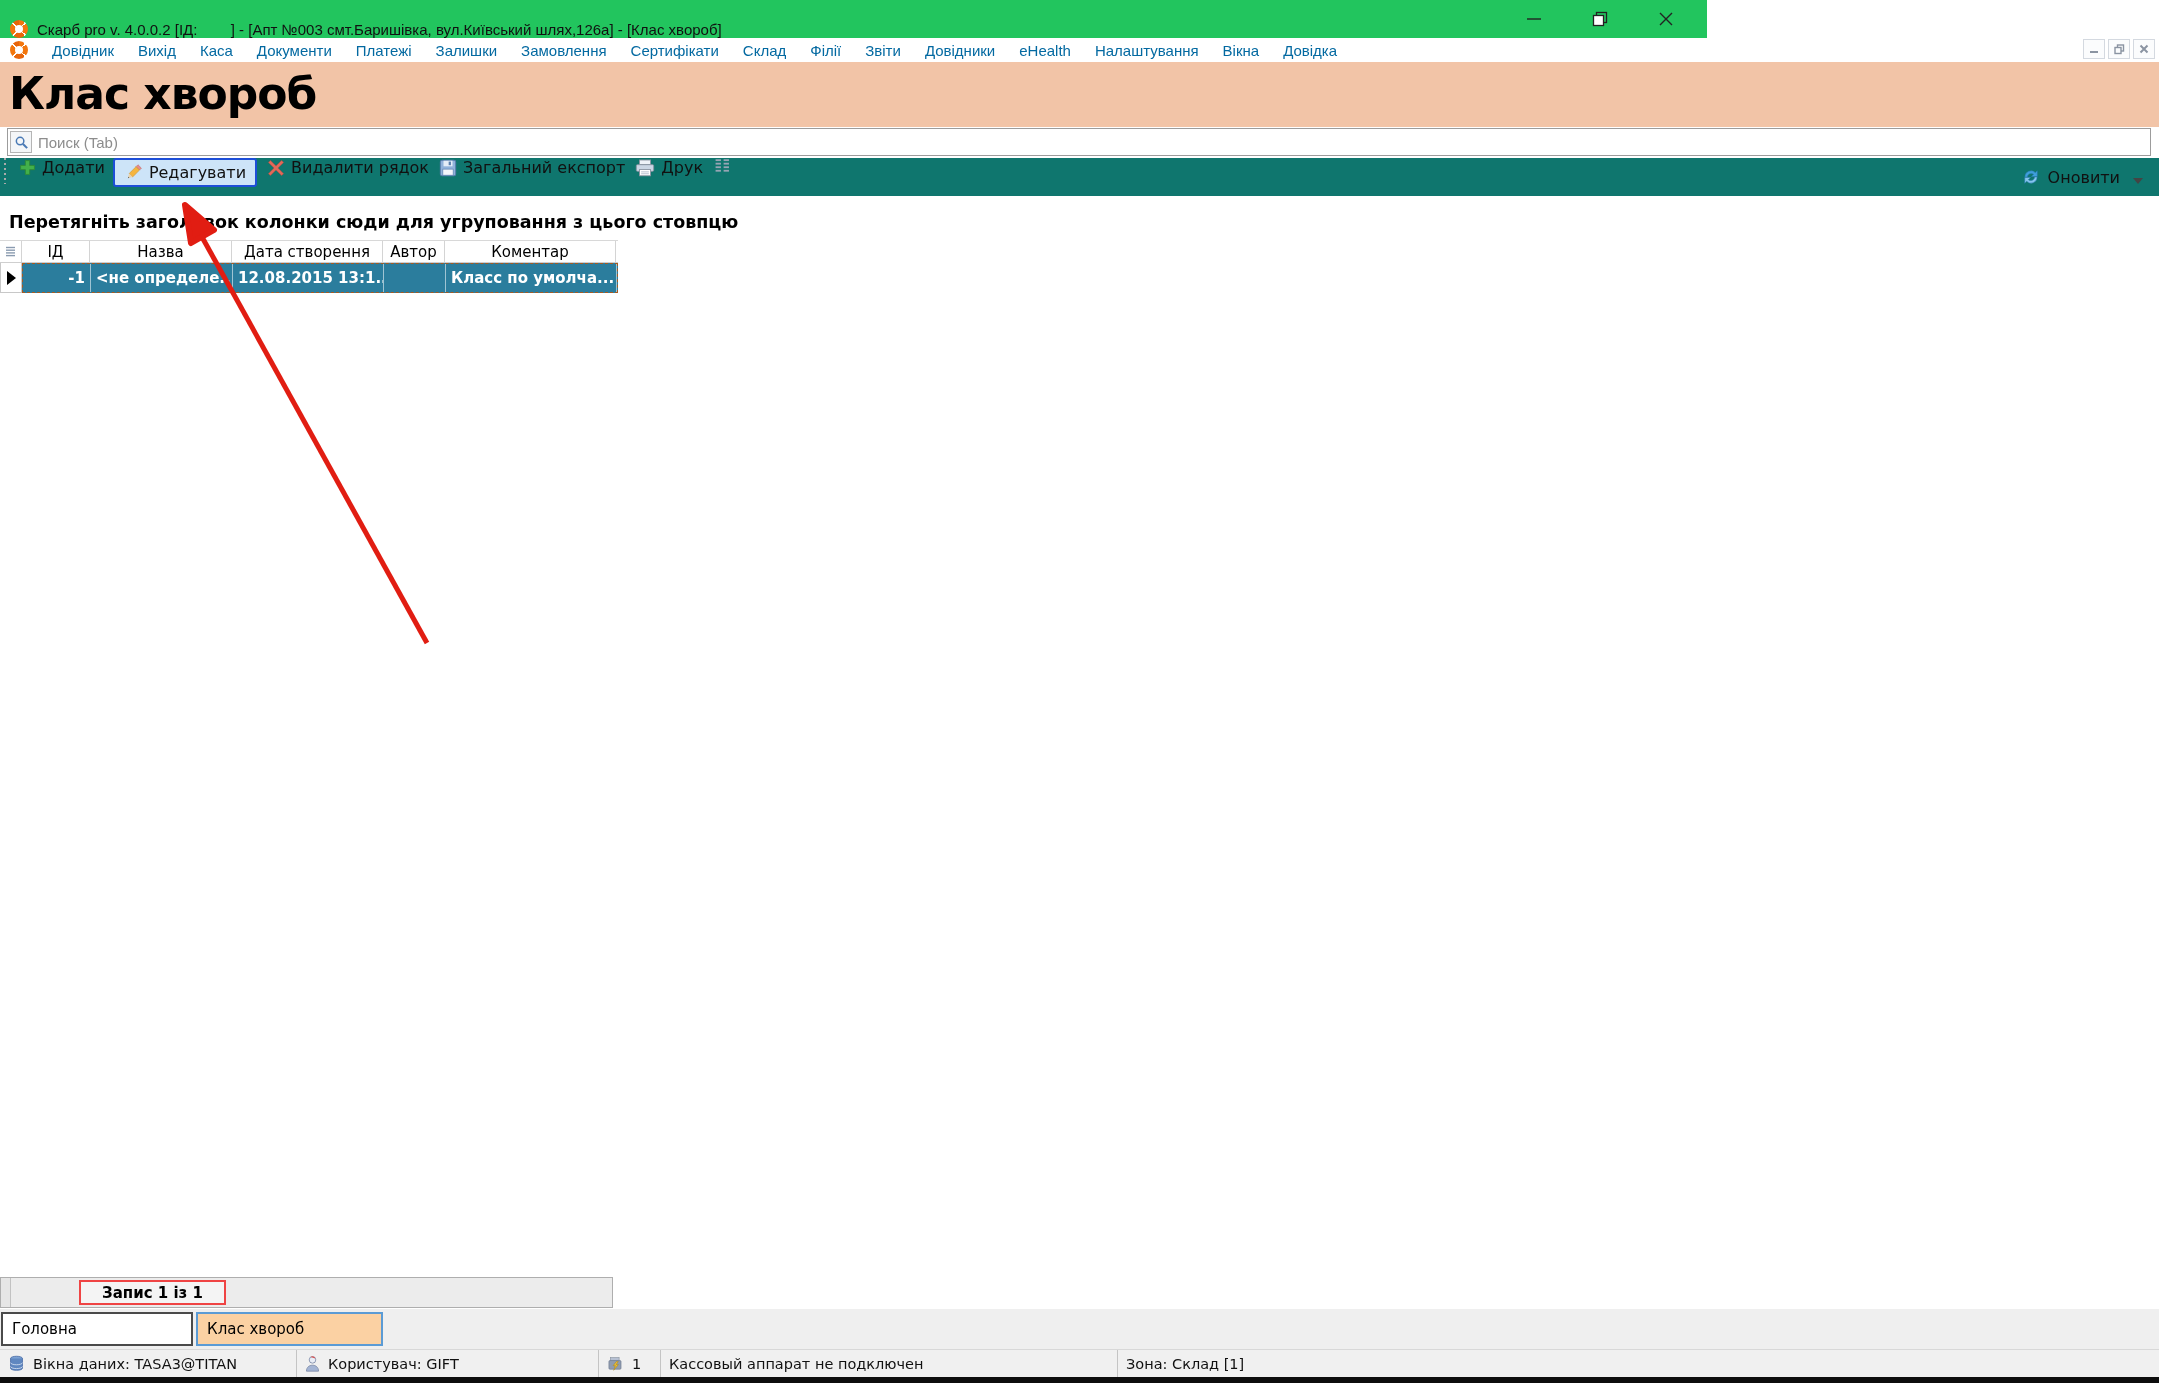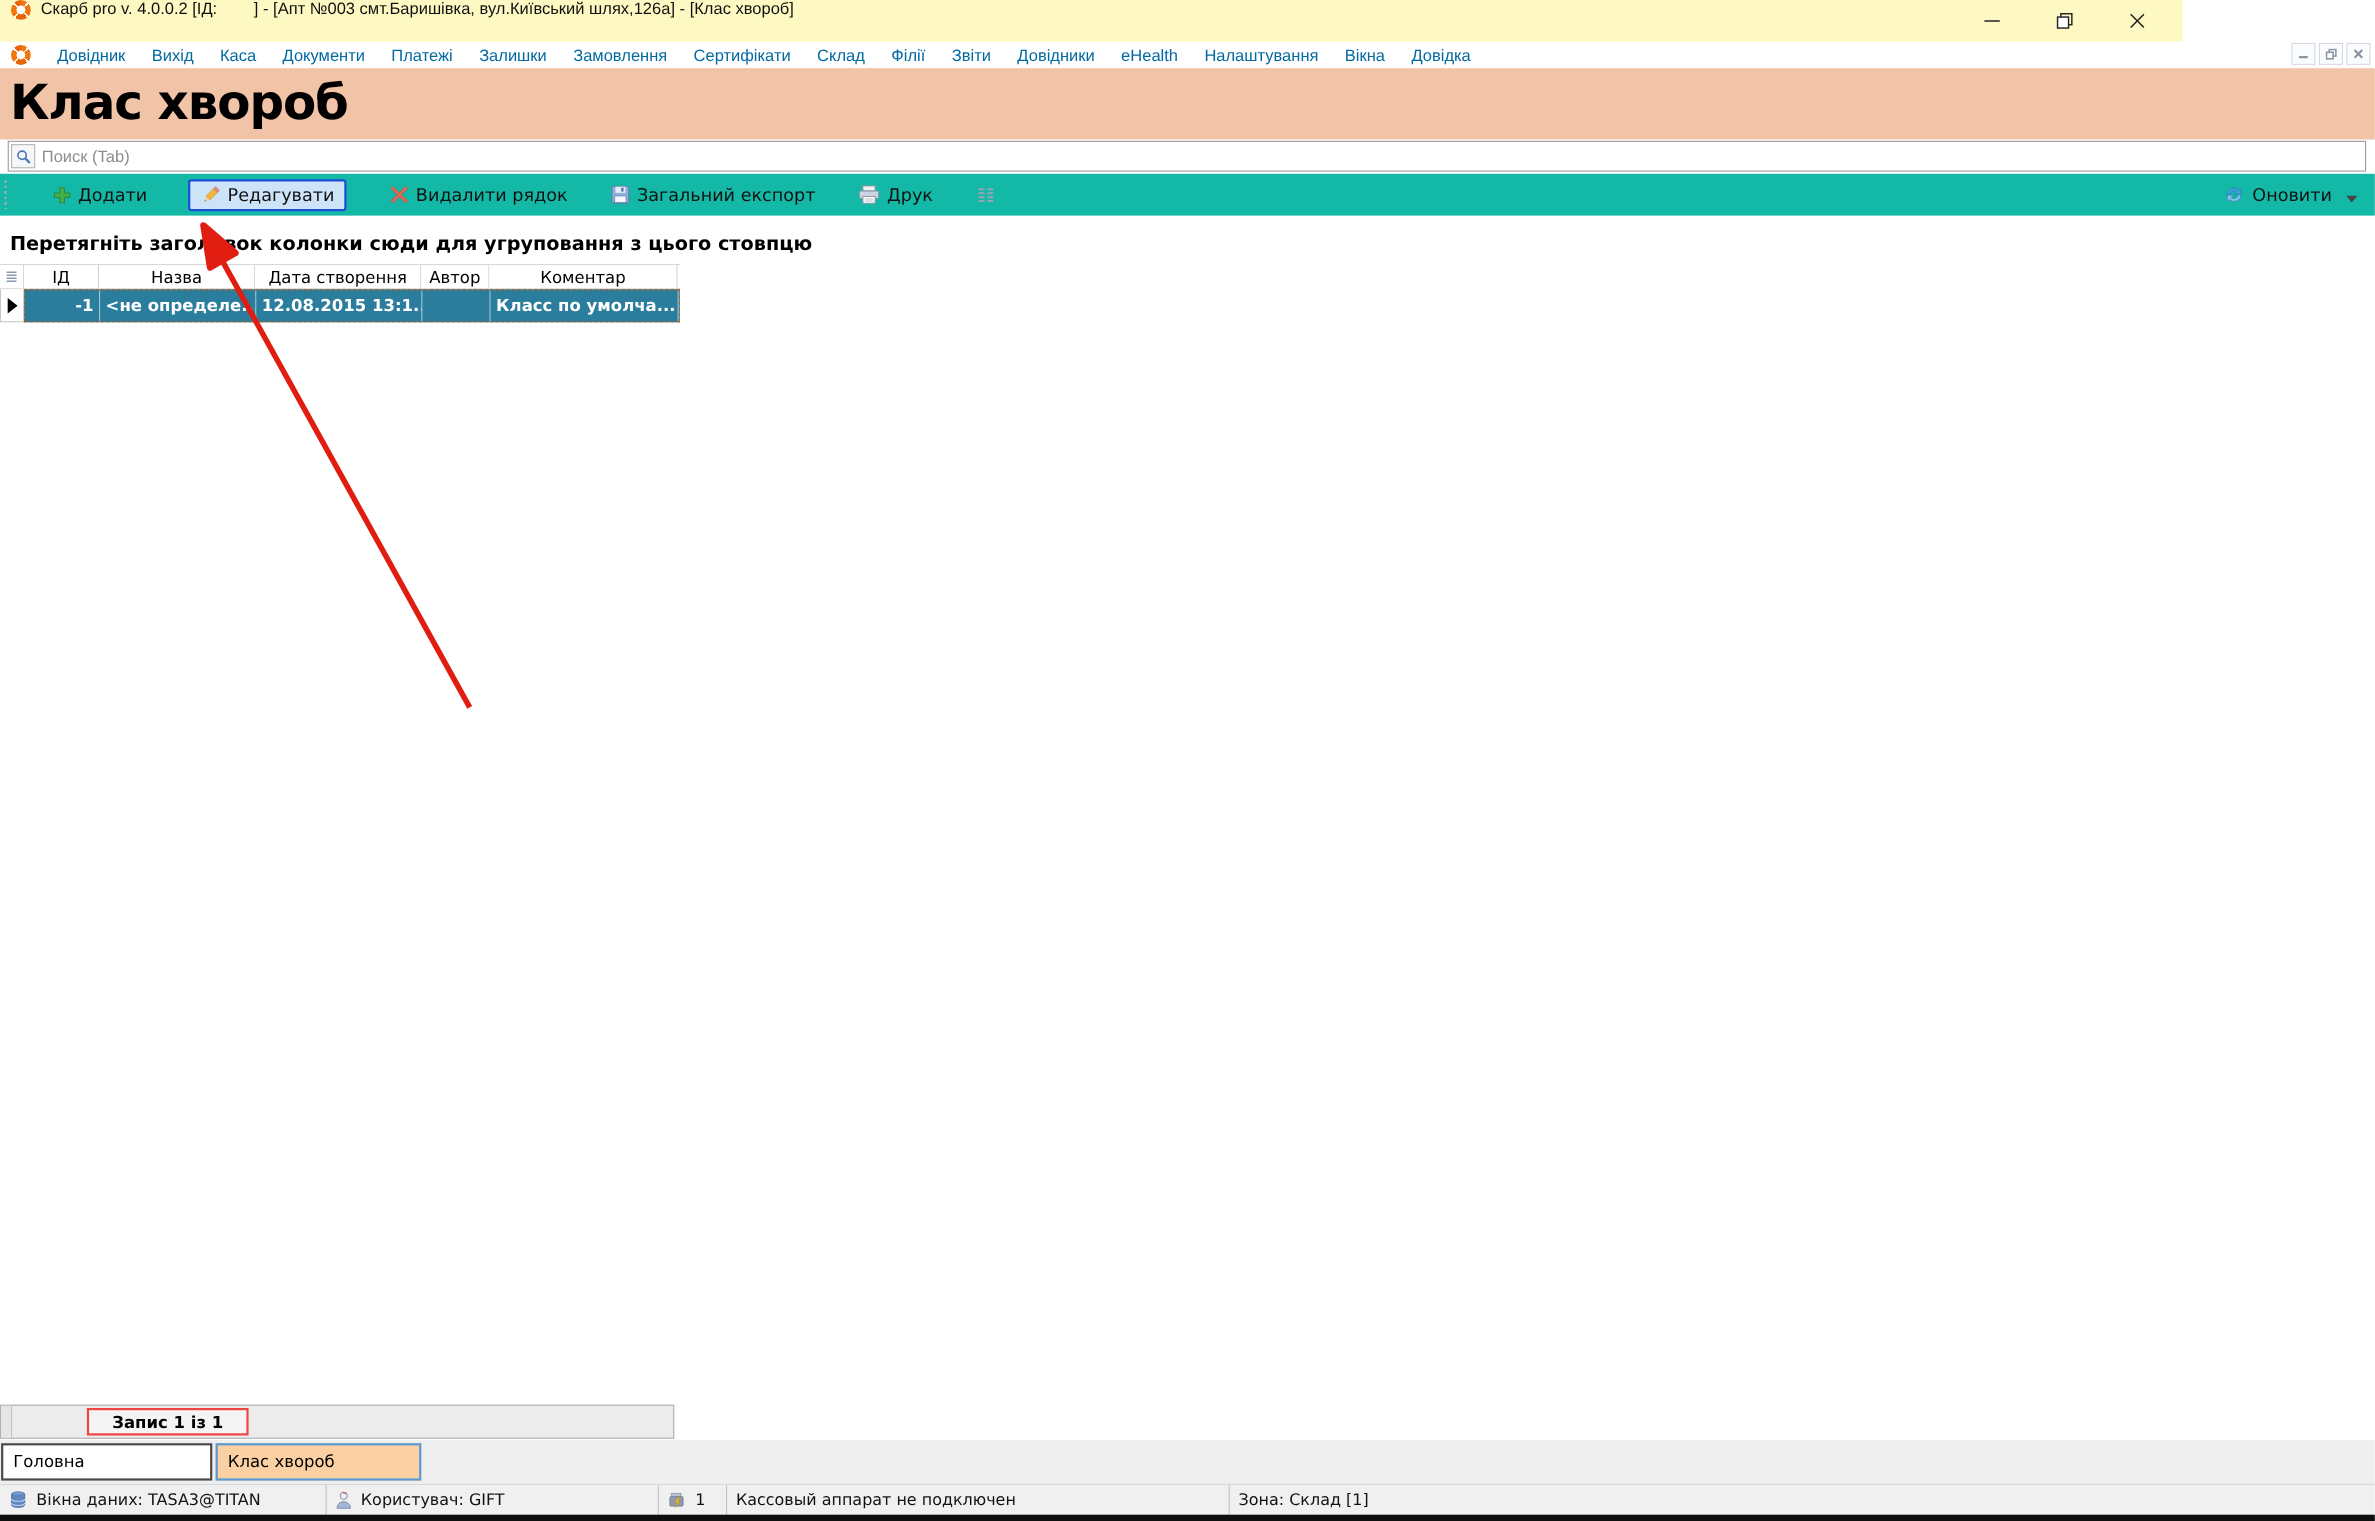--- a/index.html
+++ b/index.html
@@ -1,20 +1,20 @@
 <!DOCTYPE html>
 <html><head>
 <meta charset="utf-8">
 <style>
   * { margin:0; padding:0; box-sizing:border-box; }
   html,body { width:2159px; height:1383px; overflow:hidden; background:#fff; }
   .app { position:relative; width:2159px; height:1383px; font-family:"DejaVu Sans", sans-serif; color:#000; }
 
   
-  .titlebar { position:absolute; top:0; left:0; width:1984px; height:38px; background:#fef9c3; display:flex; align-items:flex-start; padding-left:10px; font-family:"Liberation Sans", sans-serif; }
+  .titlebar { position:absolute; top:0; left:0; width:1707px; height:38px; background:#22c55e; display:flex; align-items:flex-end; padding-left:10px; font-family:"Liberation Sans", sans-serif; }
   .logo { width:18px; height:18px; border-radius:50%; position:relative; flex:0 0 auto;
     background:conic-gradient(#f2760d 0 40deg,#fff 40deg 52deg,#f2760d 52deg 128deg,#fff 128deg 140deg,#e8650a 140deg 215deg,#fff 215deg 227deg,#f2760d 227deg 305deg,#fff 305deg 317deg,#e8650a 317deg 360deg); }
   .logo::after { content:""; position:absolute; inset:5px; background:#fff; border-radius:50%; }
   .title-text { margin-left:9px; font-size:15px; white-space:pre; color:#111; }
   .win-controls { position:absolute; right:8px; top:0; height:38px; display:flex; }
   .win-btn { width:66px; height:38px; display:flex; align-items:center; justify-content:center; }
 
   
   .menubar { position:absolute; top:38px; left:0; width:2159px; height:24px; background:#fff; display:flex; align-items:center; padding-left:10px; font-family:"Liberation Sans", sans-serif; }
   .menu-items { display:flex; margin-left:12px; }
@@ -27,21 +27,21 @@
   .banner h1 { font-size:44px; font-weight:bold; letter-spacing:-1px; padding:6px 0 0 9px; color:#000; font-family:"DejaVu Sans", sans-serif; }
 
   
   .searchrow { position:absolute; top:127px; left:0; width:2159px; height:31px; background:#fff; }
   .searchbox { position:absolute; left:7px; right:8px; top:1px; height:28px; background:#fff; border:1px solid #9c9c9c; display:flex; align-items:center; }
   .search-icon-btn { width:22px; height:22px; margin-left:2px; border:1px solid #b5b5b5; background:#f4f6f8; display:flex; align-items:center; justify-content:center; flex:0 0 auto; }
   .searchbox input { border:none; outline:none; flex:1; font-size:15px; font-family:"Liberation Sans", sans-serif; color:#444; padding-left:6px; background:transparent; }
   .searchbox input::placeholder { color:#8d8d8d; opacity:1; }
 
   
-  .toolbar { position:absolute; top:158px; left:0; width:2159px; height:38px; background:#14b8a6; display:flex; align-items:center;gap:29px; }
+  .toolbar { position:absolute; top:158px; left:0; width:2159px; height:38px; background:#0f766e; display:flex; align-items:flex-start; }
   .tb-grip { width:6px; height:26px; margin-left:3px; background-image:repeating-linear-gradient(to bottom,#aaa 0 2px,transparent 2px 5px); background-size:2px 100%; background-repeat:repeat-y; background-position:1px 0; }
   .tb-item { display:flex; align-items:center; gap:6px; margin-left:10px; font-size:16px; color:#111; cursor:default; }
   .tb-item svg { display:block; }
   .tb-edit { background:#cde4f8; border:2px solid #1d4ed8; border-radius:3px; padding:3px 9px; margin-left:8px; }
   .tb-right { position:absolute; right:16px; top:0; height:38px; display:flex; align-items:center; gap:7px; font-size:16px; color:#111; }
   .caret-down { width:0; height:0; border-left:5px solid transparent; border-right:5px solid transparent; border-top:6px solid #444; margin-left:6px; margin-top:8px; }
 
   
   .group-hint { position:absolute; top:212px; left:9px; font-size:17.5px; font-weight:bold; color:#000; }
 

